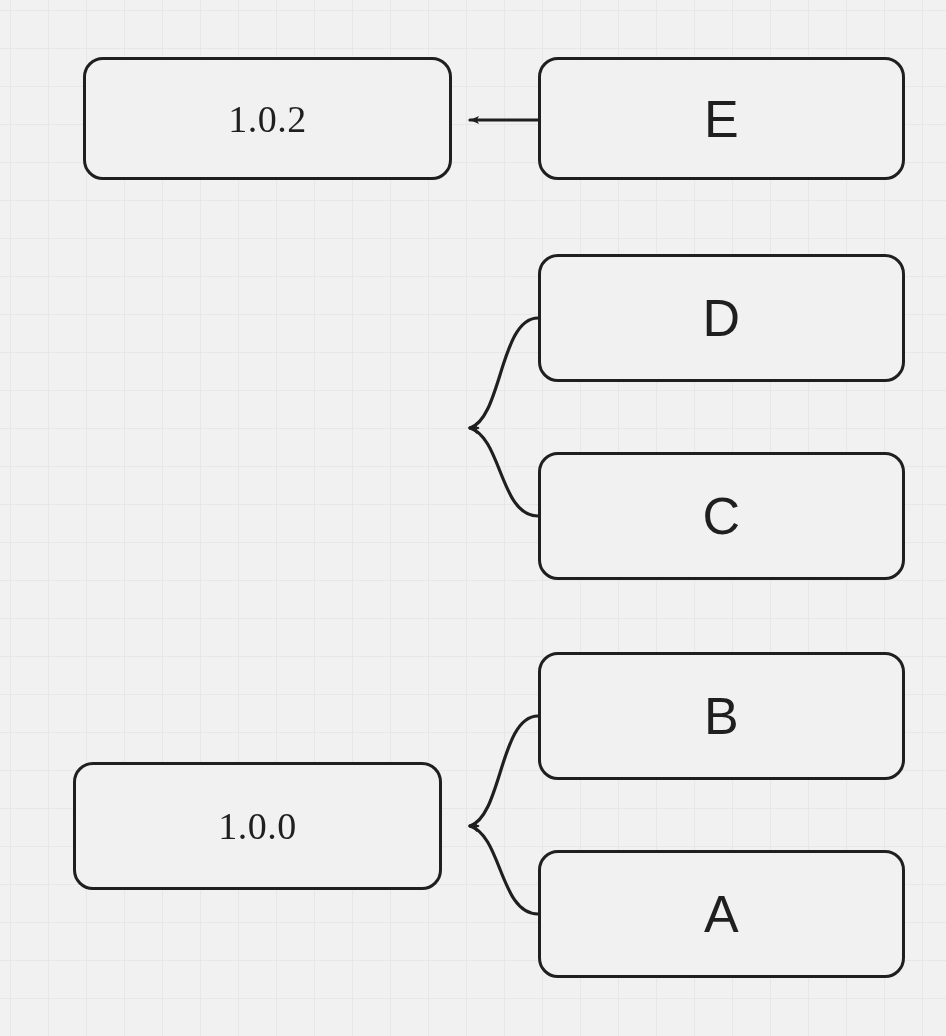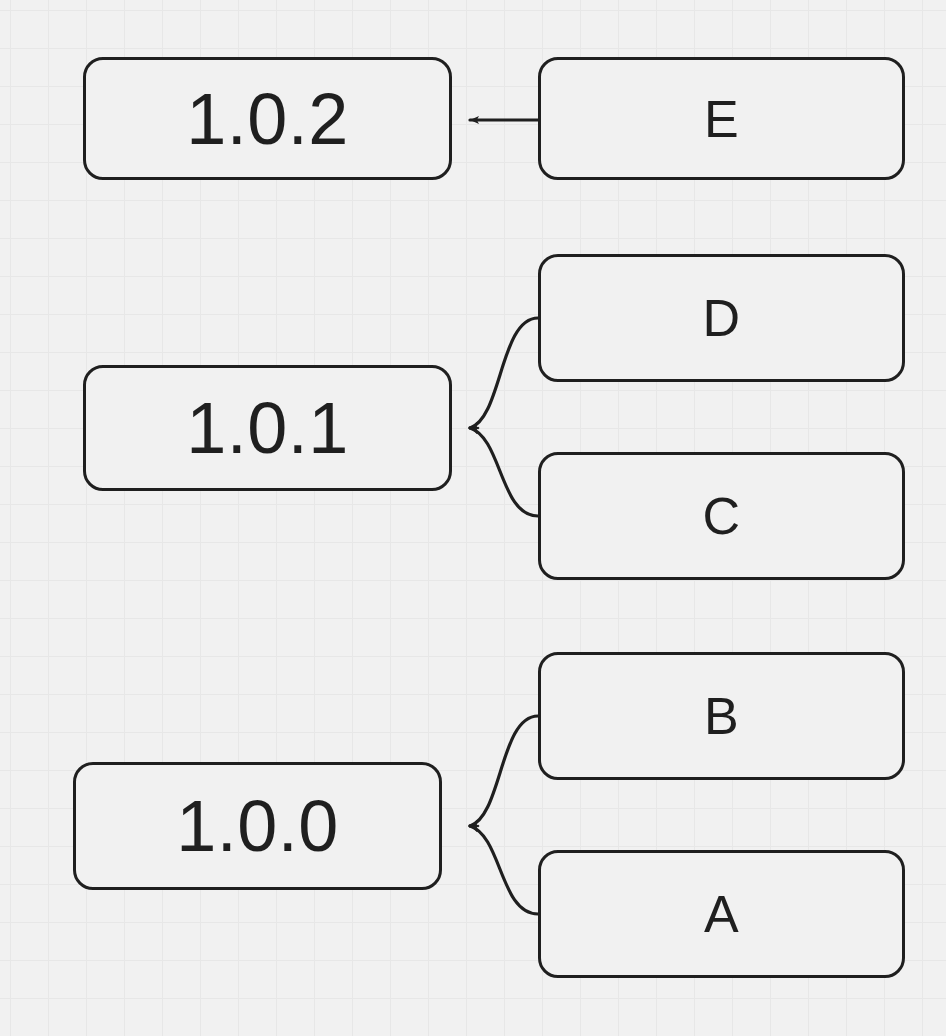--- a/index.html
+++ b/index.html
@@ -35,21 +35,21 @@
     border-radius: 20px;
     background: #f1f1f1;
     display: flex;
     align-items: center;
     justify-content: center;
     color: #1f1f1f;
     font-weight: 400;
     letter-spacing: 0.5px;
     line-height: 1;
   }
-  .node.version { font-size: 72px; }
+  .node.version { font-size: 38px; font-family: Liberation Serif, serif; }
   .node.letter  { font-size: 52px; }
   .node-label { display: block; }
 </style>
 </head>
 <body>
 
 <div id="canvas">
 
   <svg id="edge-layer" viewBox="0 0 946 1036" xmlns="http://www.w3.org/2000/svg">
     <defs>
@@ -74,23 +74,20 @@
   </div>
 
   <div class="node letter" style="left:538px; top:57px; width:367px; height:123px;">
     <span class="node-label">E</span>
   </div>
 
   <div class="node letter" style="left:538px; top:254px; width:367px; height:128px;">
     <span class="node-label">D</span>
   </div>
 
-  <div class="node version" style="left:83px; top:365px; width:369px; height:126px;">
-    <span class="node-label">1.0.1</span>
-  </div>
 
   <div class="node letter" style="left:538px; top:452px; width:367px; height:128px;">
     <span class="node-label">C</span>
   </div>
 
   <div class="node letter" style="left:538px; top:652px; width:367px; height:128px;">
     <span class="node-label">B</span>
   </div>
 
   <div class="node version" style="left:73px; top:762px; width:369px; height:128px;">

